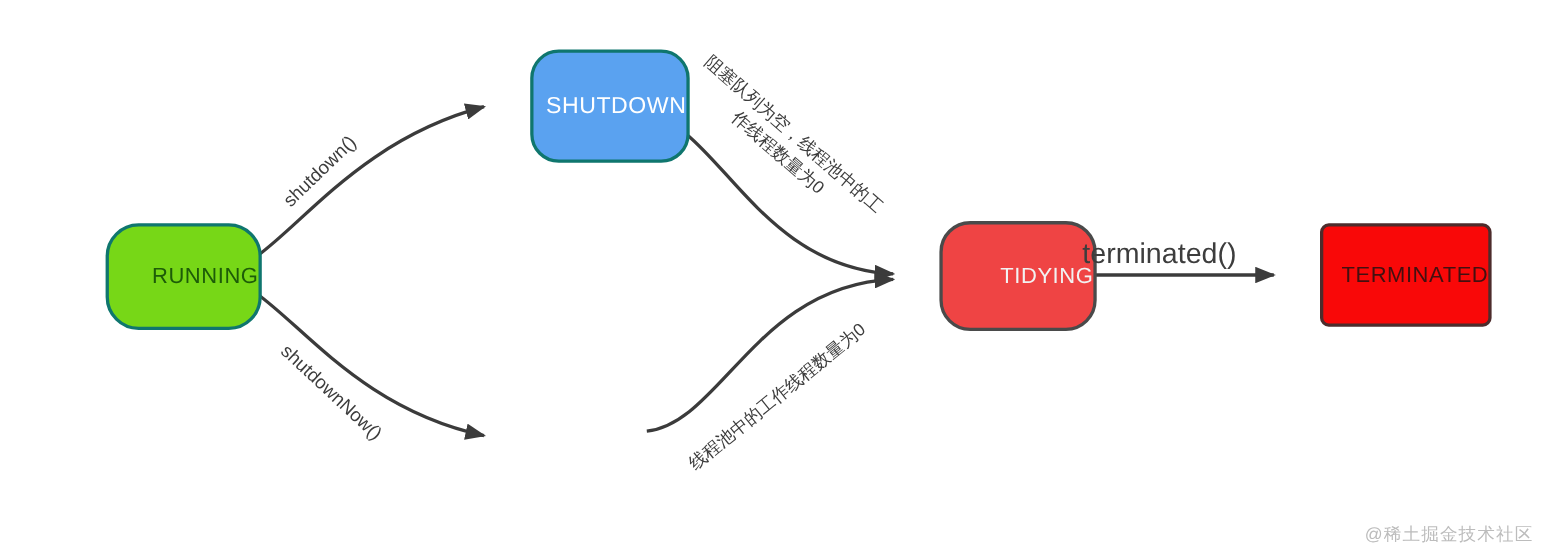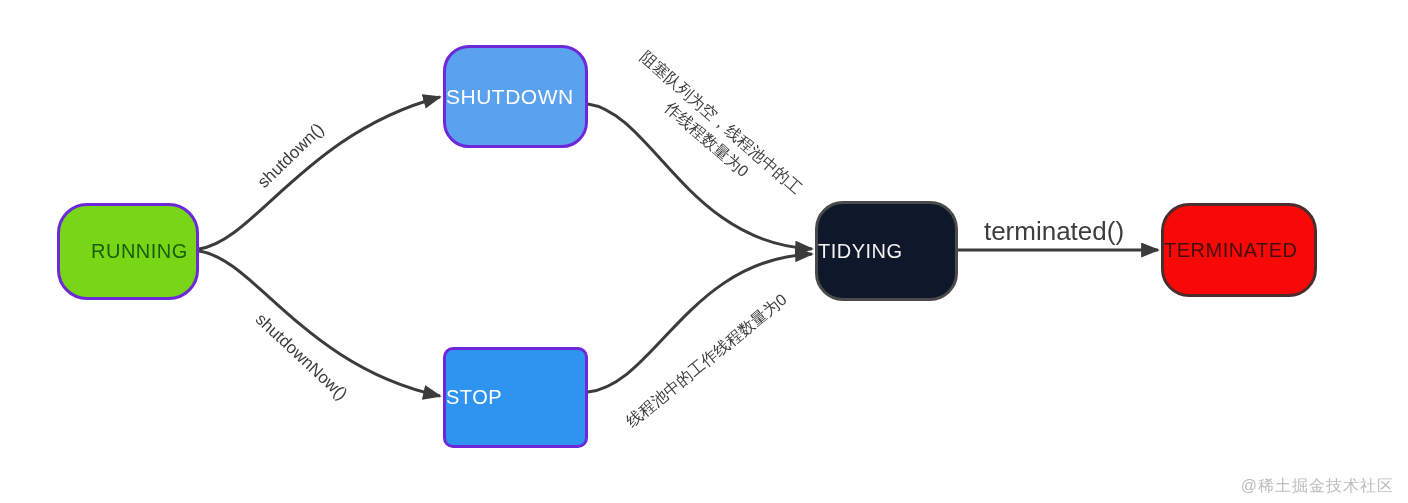--- a/index.html
+++ b/index.html
@@ -13,32 +13,33 @@
   }
   .edges-layer {
     position: absolute;
     left: 0; top: 0;
     width: 1408px; height: 503px;
   }
   .node {
     position: absolute;
     display: flex;
     align-items: center;
-    justify-content: flex-start;
-    border: 3px solid #6d28d9;
+    justify-content: flex-end;
+    border: 3px solid #0f766e;
     box-sizing: border-box;
     font-size: 20px;
     letter-spacing: 0.5px;
     user-select: none;
+    margin-left: 39px;
   }
   .node-running    { left: 57px;   top: 203px; width: 142px; height: 97px;  border-radius: 30px; padding-left: 31px; }
   .node-shutdown   { left: 443px;  top: 45px;  width: 145px; height: 103px; border-radius: 26px; font-size: 21px; }
   .node-stop       { left: 443px;  top: 347px; width: 145px; height: 101px; border-radius: 10px; }
   .node-tidying    { left: 815px;  top: 201px; width: 143px; height: 100px; border-radius: 28px; border-color: #4a4a4a; }
-  .node-terminated { left: 1161px; top: 203px; width: 156px; height: 94px;  border-radius: 28px; border-color: #4d2c2c; }
+  .node-terminated { left: 1161px; top: 203px; width: 156px; height: 94px;  border-radius: 8px; border-color: #4d2c2c; }
   .edge-label {
     position: absolute;
     color: #3d3d3d;
     white-space: nowrap;
     transform: translate(-50%, -50%);
     user-select: none;
   }
   .lbl-shutdown    { left: 291px;  top: 156px; font-size: 17px; transform: translate(-50%,-50%) rotate(-44deg); }
   .lbl-shutdownnow { left: 301px;  top: 357px; font-size: 17px; transform: translate(-50%,-50%) rotate(43deg); }
   .lbl-sd-tidying  { left: 714px;  top: 131px; font-size: 16px; transform: translate(-50%,-50%) rotate(41deg);
@@ -71,24 +72,21 @@
     <path class="edge-path" d="M588,392 C655,385 688,259 812,254" fill="none" stroke="#3b3b3b" stroke-width="3" marker-end="url(#arrow)"></path>
     <path class="edge-path" d="M958,250 L1158,250" fill="none" stroke="#3b3b3b" stroke-width="3" marker-end="url(#arrow)"></path>
   </svg>
 
   <div class="node node-running" style="background: rgb(119, 215, 23); color: rgb(29, 92, 8);">
     <span>RUNNING</span>
   </div>
   <div class="node node-shutdown" style="background: rgb(90, 162, 240); color: rgb(255, 255, 255);">
     <span>SHUTDOWN</span>
   </div>
-  <div class="node node-stop" style="background: rgb(47, 148, 239); color: rgb(255, 255, 255);">
-    <span>STOP</span>
-  </div>
-  <div class="node node-tidying" style="background: #0f172a; color: rgb(242, 242, 242);">
+  <div class="node node-tidying" style="background: #ef4444; color: rgb(242, 242, 242);">
     <span>TIDYING</span>
   </div>
   <div class="node node-terminated" style="background: rgb(249, 8, 8); color: rgb(67, 16, 16);">
     <span>TERMINATED</span>
   </div>
 
   <div class="edge-label lbl-shutdown">shutdown()</div>
   <div class="edge-label lbl-shutdownnow">shutdownNow()</div>
   <div class="edge-label lbl-sd-tidying">阻塞队列为空，线程池中的工作线程数量为0</div>
   <div class="edge-label lbl-stop-tidying">线程池中的工作线程数量为0</div>

